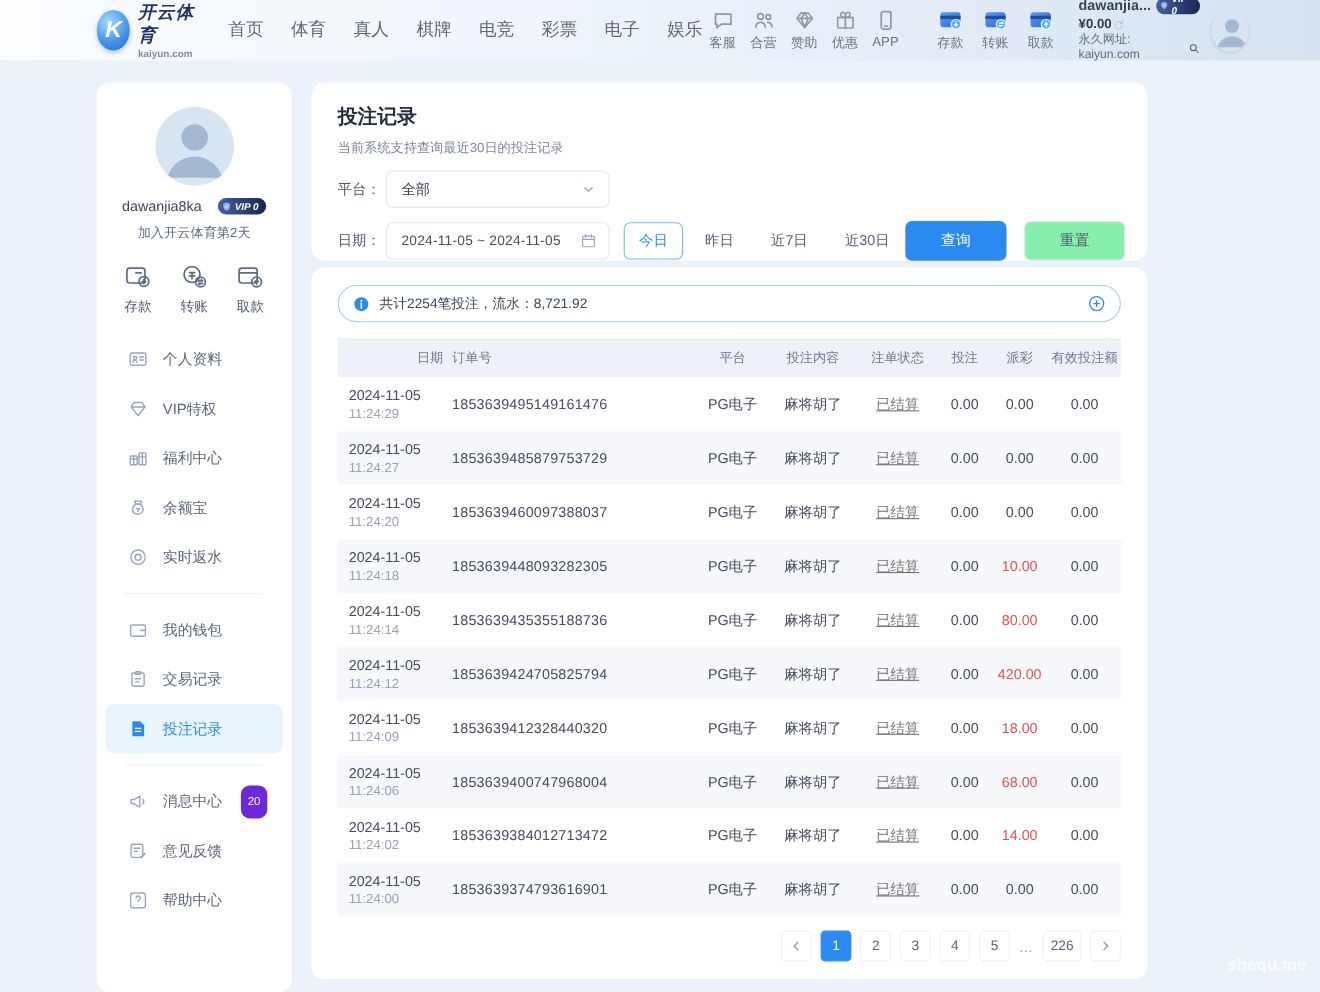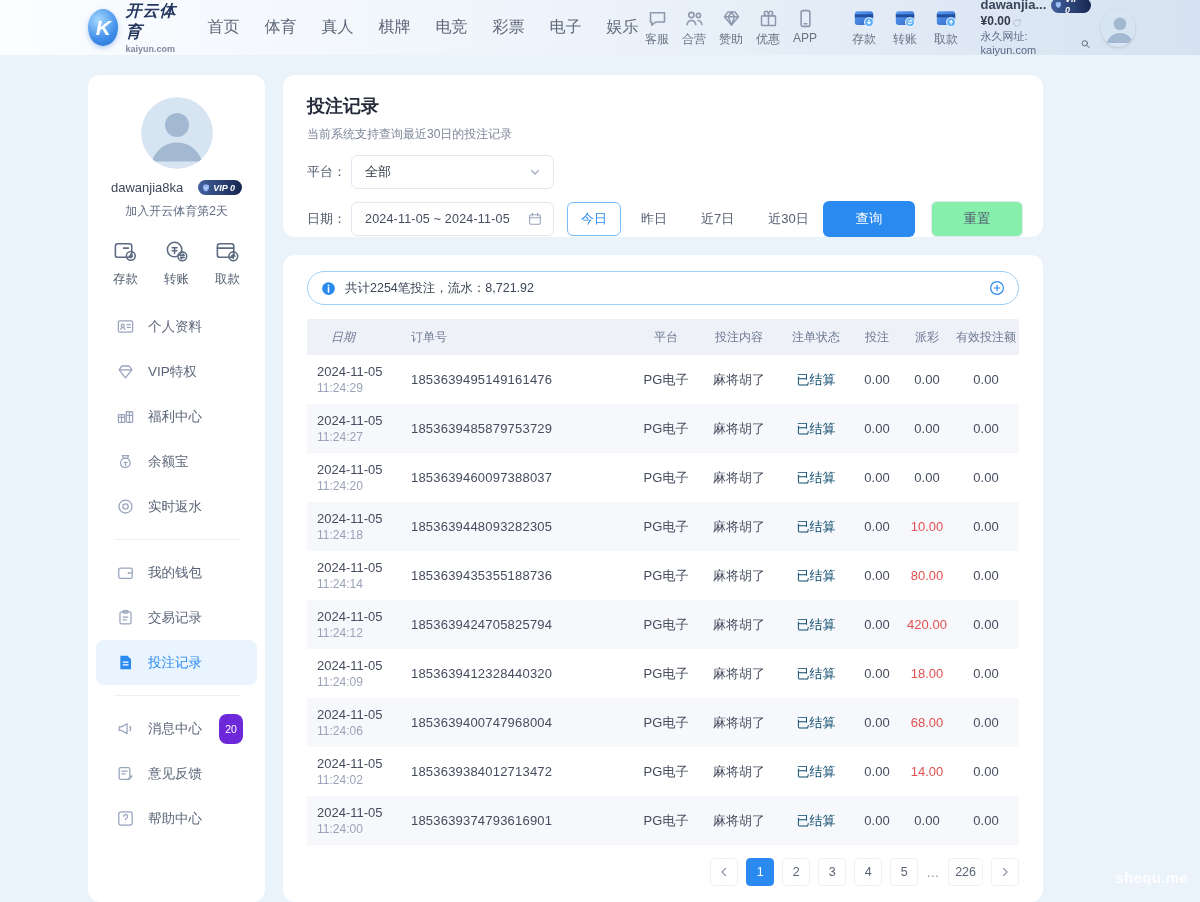--- a/index.html
+++ b/index.html
@@ -99,45 +99,45 @@
     background:#2a8af0; color:#fff; font-size:13.5px; cursor:pointer;
     font-family:inherit;
   }
   .btn-reset {
     margin-left:16px; width:92px; height:36px; border:1px solid #e2e7f0; border-radius:6px;
     background:#86efac; color:#555f72; font-size:13.5px; cursor:pointer; font-family:Liberation Mono, monospace;
   }
 
   
   .card-records {
-    position:absolute; left:283px; top:255px; width:760px; height:647px;
+    position:absolute; left:283px; top:243px; width:760px; height:647px;
     background:#fff; border-radius:12px; padding:16px 24px; position:absolute;
   }
   .summary-bar {
     height:34px; border:1px solid #9fd0f5; border-radius:17px;
     display:flex; align-items:center; padding:0 12px; gap:8px;
   }
   .summary-text { font-size:12.5px; color:#3c4658; }
   .summary-plus { margin-left:auto; color:#2a8af0; cursor:pointer; display:flex; }
   .grid-cols { display:grid; grid-template-columns:96px 230px 66px 80px 74px 48px 52px 66px; }
   .thead {
     margin-top:14px; height:36px; background:#eef1f8; border-radius:2px;
     align-items:center; font-size:12px; color:#6d7892;
   }
   .th { text-align:center; }
-  .th.c-left1 { text-align:left; padding-left:24px;font-style:italic; }
+  .th.c-left1 { text-align:right; padding-left:24px; }
   .th.c-left2 { text-align:left; padding-left:8px; }
   .trow { min-height:49px; align-items:center; font-size:13px; color:#454c5e; }
   .trow:nth-child(even) { background:#f7f8fb; }
   .td { text-align:center; }
   .td.c-date { text-align:left; padding-left:10px; }
   .td.c-order { text-align:left; padding-left:8px; letter-spacing:.2px; }
   .c-date .d { font-size:13px; color:#454c5e; }
   .c-date .t { font-size:12px; color:#9aa2b8; margin-top:2px; }
-  .td.status { color:#0c4a6e; }
+  .td.status { color:#737373;text-decoration:underline; }
   .td.red { color:#e25050; }
 
   .pagination { position:absolute; right:24px; bottom:16px; display:flex; gap:8px; align-items:center; }
   .page-btn {
     min-width:28px; height:28px; padding:0 6px; border-radius:4px;
     background:#fff; border:1px solid #eef0f5; color:#5a6476; font-size:12.5px;
     display:flex; align-items:center; justify-content:center; cursor:pointer;
   }
   .page-btn.active { background:#2a8af0; border-color:#2a8af0; color:#fff; }
   .page-btn.navbtn svg { color:#8b93a6; }

